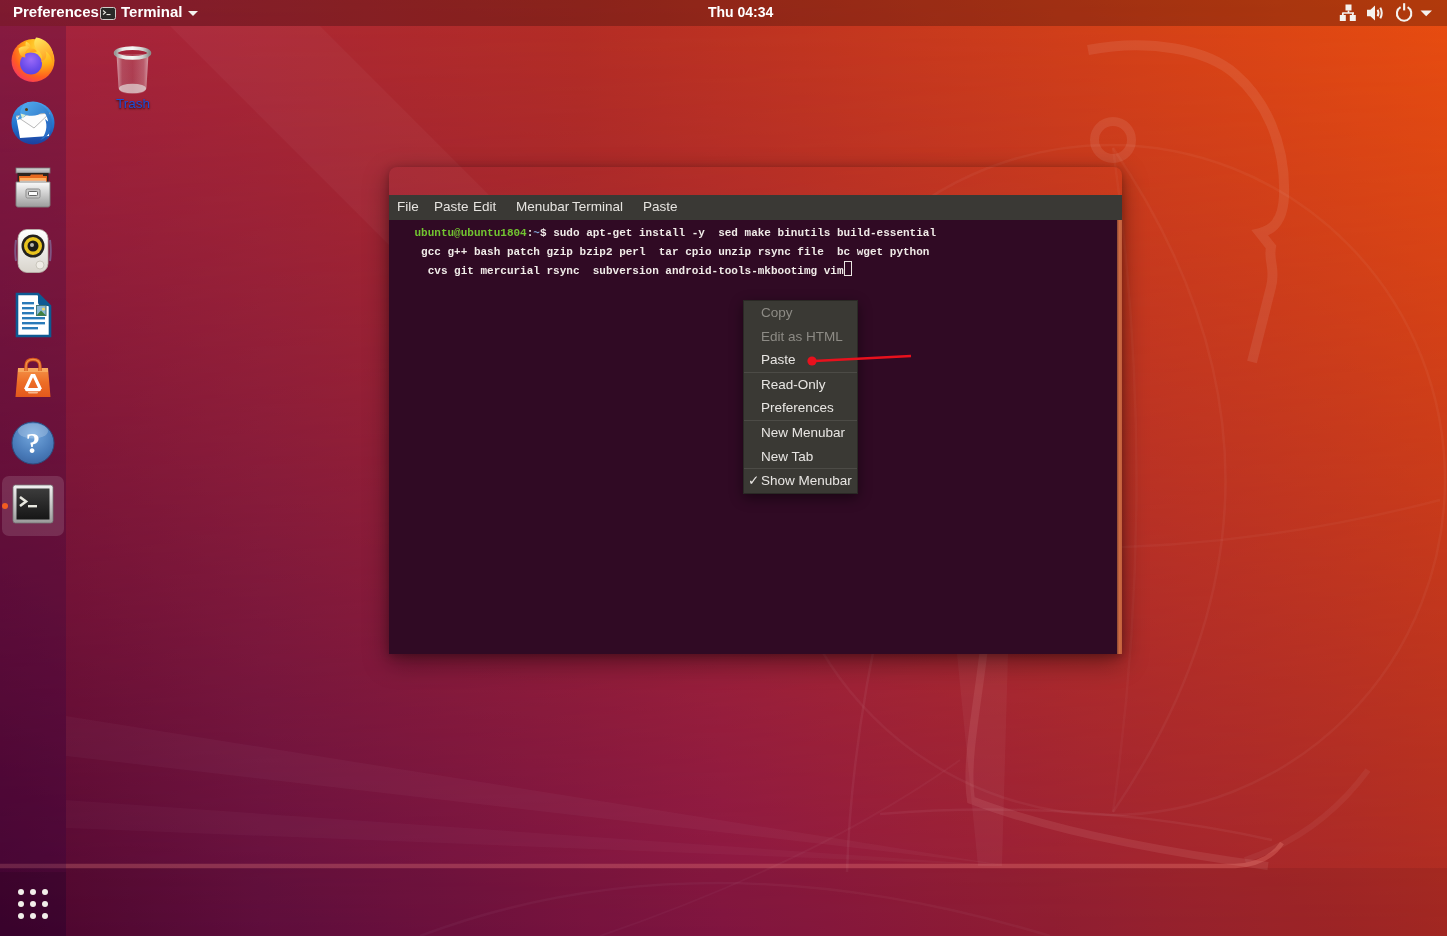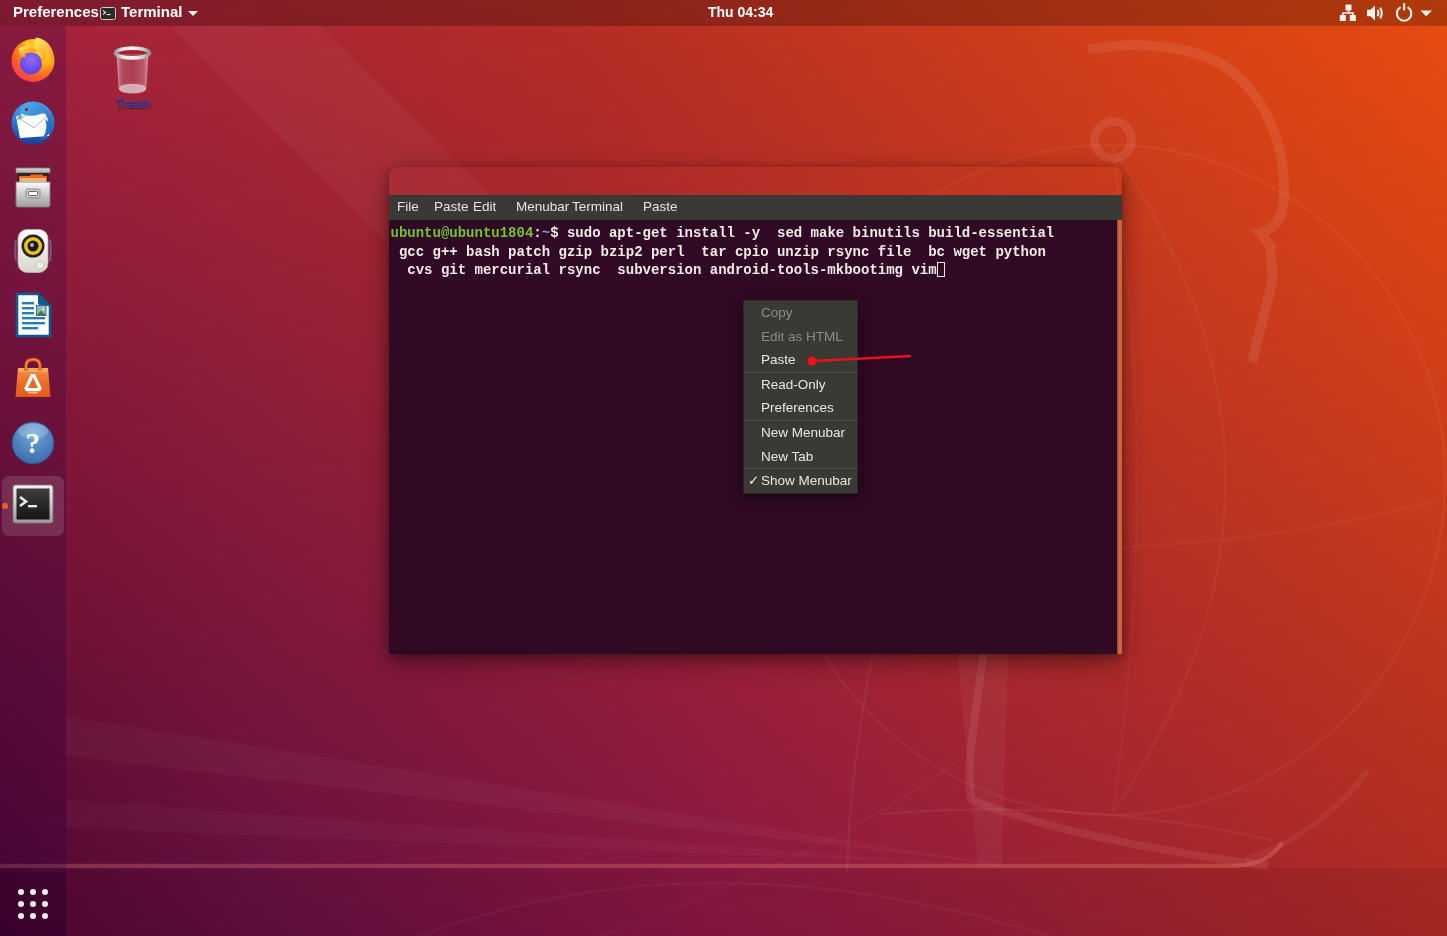--- a/index.html
+++ b/index.html
@@ -27,21 +27,21 @@
 #trash { position:absolute; left:113px; top:44px; }
 #trash-label { position:absolute; left:93px; top:96px; width:80px; text-align:center; font-size:13.5px; color:#1d4ed8; text-shadow:0 1px 2px rgba(0,0,0,0.8); }
 
 
 #win { position:absolute; left:389px; top:167px; width:733px; height:487px; border-radius:8px 8px 0 0; box-shadow:0 8px 26px rgba(0,0,0,0.40), 0 2px 8px rgba(0,0,0,0.25); }
 #titlebar { position:absolute; left:0; top:0; width:733px; height:28px; border-radius:8px 8px 0 0; background:linear-gradient(to bottom,#504f4a,#403f3a); border-bottom:1px solid #323130; }
 #title { position:absolute; left:0; top:4.5px; width:733px; text-align:center; font-size:14px; font-weight:bold; color:#e8e6e3; }
 #menubar { position:absolute; left:0; top:28px; width:733px; height:25px; background:#3a3935; color:#e6e4e0; font-size:13.5px; }
 #menubar span { position:absolute; top:4px; }
 #tbody { position:absolute; left:0; top:53px; width:733px; height:434px; background:#300a24; }
-#ttext { position:absolute; left:1.5px; top:4px; font-family:"Liberation Mono",monospace; font-size:14px; font-weight:bold; line-height:18.5px; color:#f0ebe8; white-space:pre; }
+#ttext { position:absolute; left:1.5px; top:4px; font-family:"Liberation Mono",monospace; font-size:11px; font-weight:bold; line-height:18.5px; color:#f0ebe8; white-space:pre;padding-left:24px; }
 .pg { color:#72c431; } .pb { color:#7d9fcf; }
 #cursor { display:inline-block; width:8px; height:15px; border:1.5px solid #eae5e2; vertical-align:-2.5px; }
 #scrollbar { position:absolute; right:0px; top:0px; width:5px; height:434px; background:linear-gradient(to right,#8a4631,#cf6c44 45%,#c35f3c); }
 
 
 #cmenu { position:absolute; left:743px; top:300px; width:115px; height:194px; background:#3a3934; border:1px solid #2a2925; box-shadow:0 4px 12px rgba(0,0,0,0.45); font-size:13.5px; color:#e8e6e3; }
 .mi { height:23.6px; line-height:23.6px; padding-left:17px; }
 .mi.dis { color:#8d8b85; }
 .msep { height:1px; background:#4c4b46; margin:0; }
 #chk { position:absolute; left:4px; margin-top:0px; }

